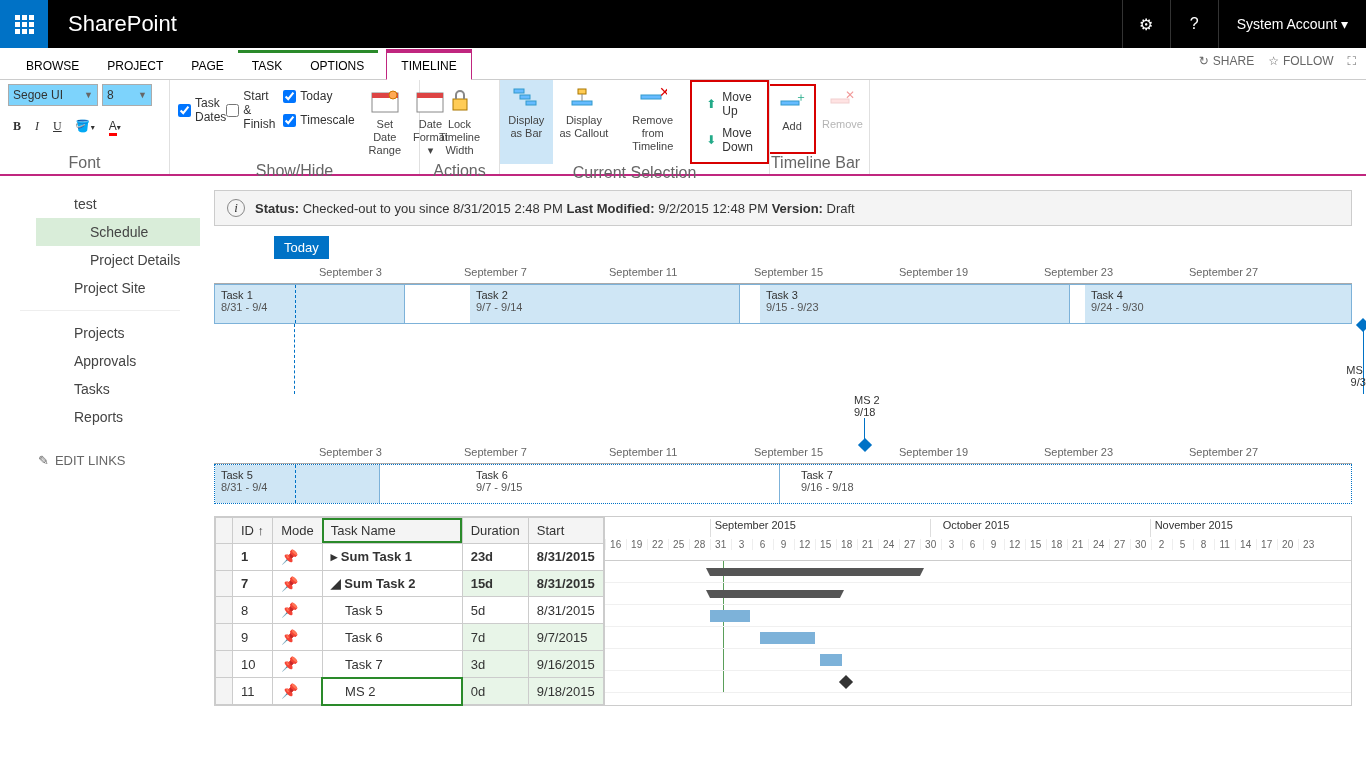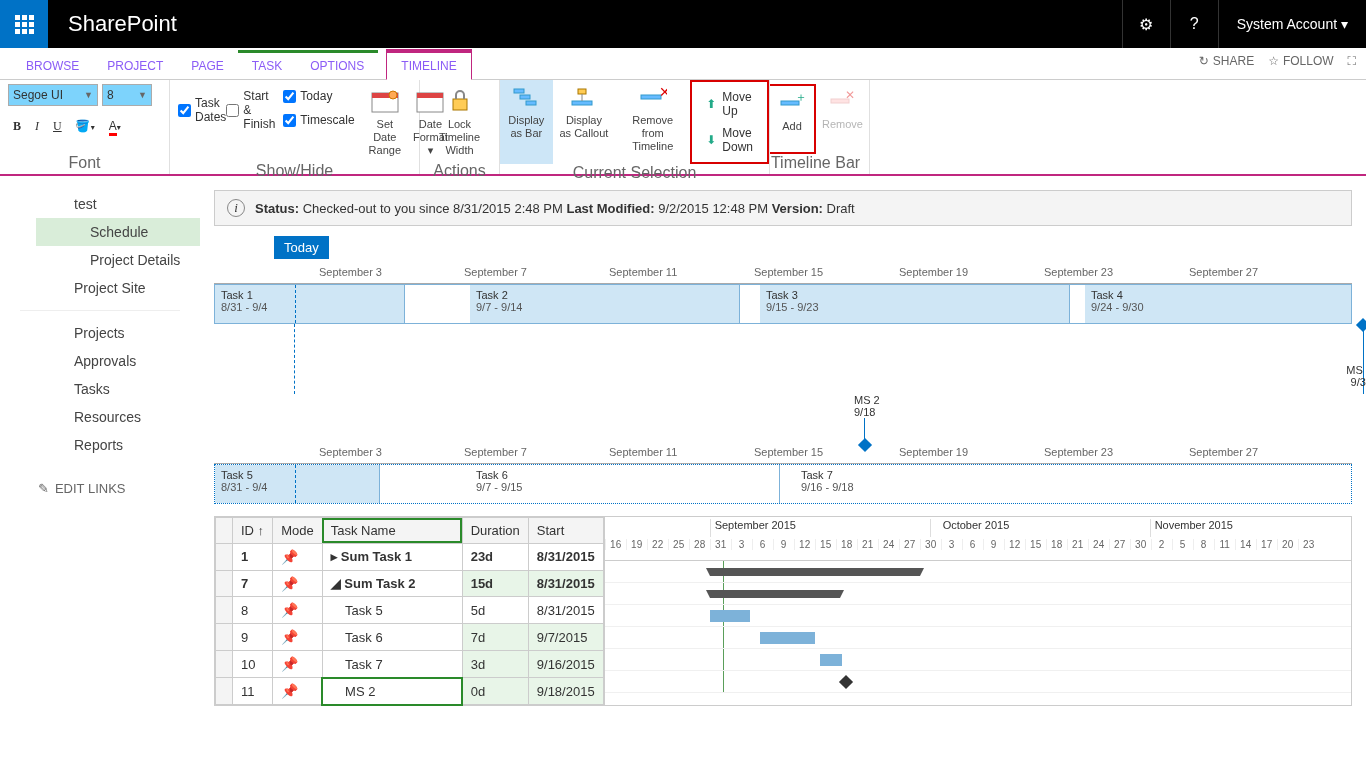--- a/index.html
+++ b/index.html
@@ -10,21 +10,21 @@
 .waffle { width: 48px; height: 48px; background: #0072c6; display: flex; align-items: center; justify-content: center; }
 .waffle-grid { display:grid; grid-template-columns:repeat(3,5px); grid-template-rows:repeat(3,5px); gap:2px; }
 .waffle-grid span { background:#fff; }
 .brand { margin-left: 20px; font-size: 22px; font-weight: 300; }
 .topbar .spacer { flex: 1; }
 .topbtn { width: 48px; height: 48px; display:flex; align-items:center; justify-content:center; border-left:1px solid #333; font-size:16px; }
 .account { padding: 0 18px; border-left:1px solid #333; height:48px; display:flex; align-items:center; font-size:14px; }
 
 
 .tabstrip { height: 32px; border-bottom: 1px solid #ccc; display:flex; align-items:flex-end; padding-left: 12px; position:relative; }
-.tab { padding: 6px 14px; font-size: 12px; color: #8b5cf6; cursor:pointer; }
+.tab { padding: 6px 14px; font-size: 12px; color: #000000; cursor:pointer; }
 .tabgroup { display:flex; border-top: 3px solid transparent; }
 .tabgroup.green { border-top-color: #2a8a2a; }
 .tabgroup.pink { border-top-color: #c0267f; }
 .tab.active { border: 1px solid #c0267f; border-bottom: 1px solid #fff; background:#fff; margin-bottom:-1px; }
 .tabstrip .right { position:absolute; right:10px; top:6px; display:flex; gap:14px; color:#666; font-size:12px; align-items:center;}
 .tabstrip .right span { display:flex; align-items:center; gap:4px; }
 
 
 .ribbon { height: 96px; border-bottom: 2px solid #c0267f; display:flex; }
 .ribgroup { border-right: 1px solid #e0e0e0; padding: 4px 8px 2px; display:flex; flex-direction:column; justify-content:space-between; position:relative; }
@@ -306,21 +306,20 @@
 <div class="bodyarea">
   <div class="leftnav">
     <div class="item head">test</div>
     <div class="item active">Schedule</div>
     <div class="item sub">Project Details</div>
     <div class="item head">Project Site</div>
     <div class="divider"></div>
     <div class="item head">Projects</div>
     <div class="item head">Approvals</div>
     <div class="item head">Tasks</div>
-    <div class="item head">Resources</div>
     <div class="item head">Reports</div>
     <div style="height:16px;"></div>
     <div class="edit">
         <span>✎</span>
         <span>EDIT LINKS</span>
       </div>
   </div>
 
   <div class="main">
     <div class="statusbar">

